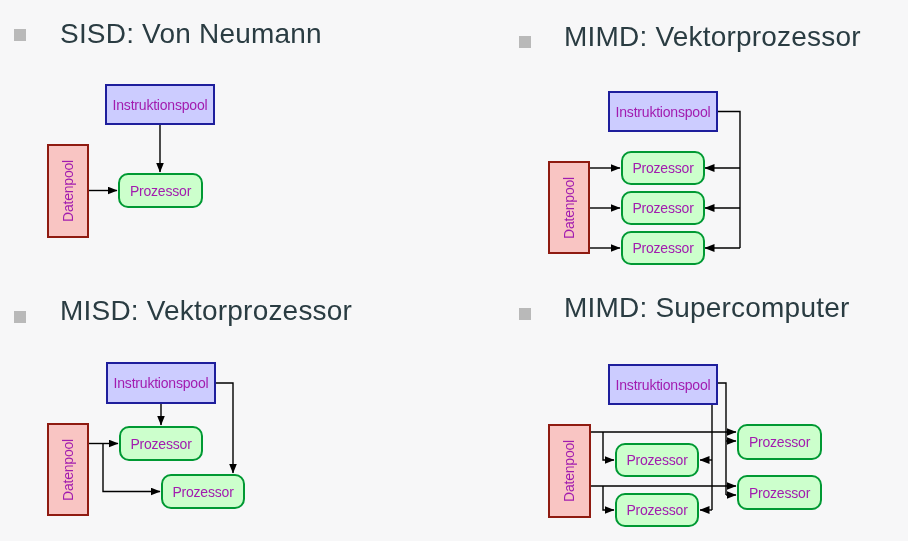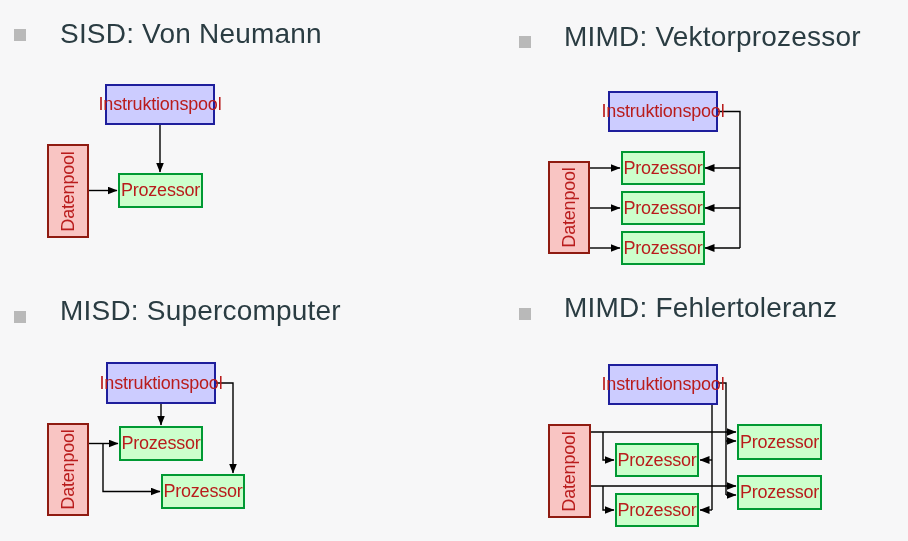--- a/index.html
+++ b/index.html
@@ -3,23 +3,23 @@
 <meta charset="utf-8">
 <style>
   * { margin:0; padding:0; box-sizing:border-box; }
   html,body { width:908px; height:541px; }
   body { font-family:"Liberation Sans", sans-serif; background:var(--bg,#f7f7f8); }
   .stage { position:relative; width:908px; height:541px; background:var(--bg,#f7f7f8); overflow:hidden; }
   .quadrant { position:absolute; width:454px; height:271px; }
   .bullet { position:absolute; width:12px; height:12px; background:var(--bullet,#b9b9b9); }
   .qtitle { position:absolute; font-size:28px; line-height:1; color:var(--title,#2a3c42); white-space:nowrap; letter-spacing:0.2px;margin-left:14px; }
   .box { position:absolute; display:flex; align-items:center; justify-content:center;
-         font-size:18px; letter-spacing:-0.2px; color:#b91c1c; text-align:center; }
+         font-size:14px; letter-spacing:-0.2px; color:#a21caf; text-align:center; }
   .inst { background:var(--instruction-fill,#ccccff); border:2.5px solid var(--instruction-border,#1e1e9c); }
-  .proz { background:var(--processor-fill,#ccffcc); border:2.5px solid var(--processor-border,#009933); border-radius:0; }
+  .proz { background:var(--processor-fill,#ccffcc); border:2.5px solid var(--processor-border,#009933); border-radius:10px; }
   .daten { background:var(--data-fill,#f9c5c3); border:2.5px solid var(--data-border,#8f1b11); }
   .vtext { transform:rotate(-90deg); white-space:nowrap; }
   svg.wires { position:absolute; left:0; top:0; width:454px; height:271px; }
   .wire { stroke:var(--line,#000); stroke-width:1.4; fill:none; }
 </style>
 </head>
 <body>
 
 <svg width="0" height="0" style="position:absolute" aria-hidden="true">
   <defs>
@@ -73,21 +73,21 @@
     <div class="box proz" style="left:167px;top:191px;width:84px;height:34px">
       <span>Prozessor</span>
     </div>
     <div class="box proz" style="left:167px;top:231px;width:84px;height:34px">
       <span>Prozessor</span>
     </div>
   </div>
 
   <div class="quadrant" style="left:0;top:270px">
     <div class="bullet" style="left:14px;top:41px"></div>
-    <div class="qtitle" style="left:46px;top:27px">MISD: Supercomputer</div>
+    <div class="qtitle" style="left:46px;top:27px">MISD: Vektorprozessor</div>
     <svg class="wires" viewBox="0 0 454 271">
       <path class="wire" marker-end="url(#ah)" d="M161 134 V155"></path>
       <path class="wire" marker-end="url(#ah)" d="M216 113 H233 V203"></path>
       <path class="wire" marker-end="url(#ah)" d="M89 173.5 H118"></path>
       <path class="wire" marker-end="url(#ah)" d="M103 173.5 V221.5 H160"></path>
     </svg>
     <div class="box inst" style="left:106px;top:92px;width:110px;height:42px">
       <span>Instruktionspool</span>
     </div>
     <div class="box daten" style="left:47px;top:153px;width:42px;height:93px">
@@ -96,21 +96,21 @@
     <div class="box proz" style="left:119px;top:156px;width:84px;height:35px">
       <span>Prozessor</span>
     </div>
     <div class="box proz" style="left:161px;top:204px;width:84px;height:35px">
       <span>Prozessor</span>
     </div>
   </div>
 
   <div class="quadrant" style="left:454px;top:270px">
     <div class="bullet" style="left:65px;top:38px"></div>
-    <div class="qtitle" style="left:96px;top:24px">MIMD: Fehlertoleranz</div>
+    <div class="qtitle" style="left:96px;top:24px">MIMD: Supercomputer</div>
     <svg class="wires" viewBox="0 0 454 271">
       <path class="wire" d="M264 113 H272 V225"></path>
       <path class="wire" marker-end="url(#ah)" d="M272 171 H282"></path>
       <path class="wire" marker-end="url(#ah)" d="M272 225 H282"></path>
       <path class="wire" d="M258 135 V240"></path>
       <path class="wire" marker-end="url(#ah)" d="M258 190 H246"></path>
       <path class="wire" marker-end="url(#ah)" d="M258 240 H246"></path>
       <path class="wire" marker-end="url(#ah)" d="M137 162 H282"></path>
       <path class="wire" marker-end="url(#ah)" d="M149 162 V190 H160"></path>
       <path class="wire" marker-end="url(#ah)" d="M137 216 H282"></path>

